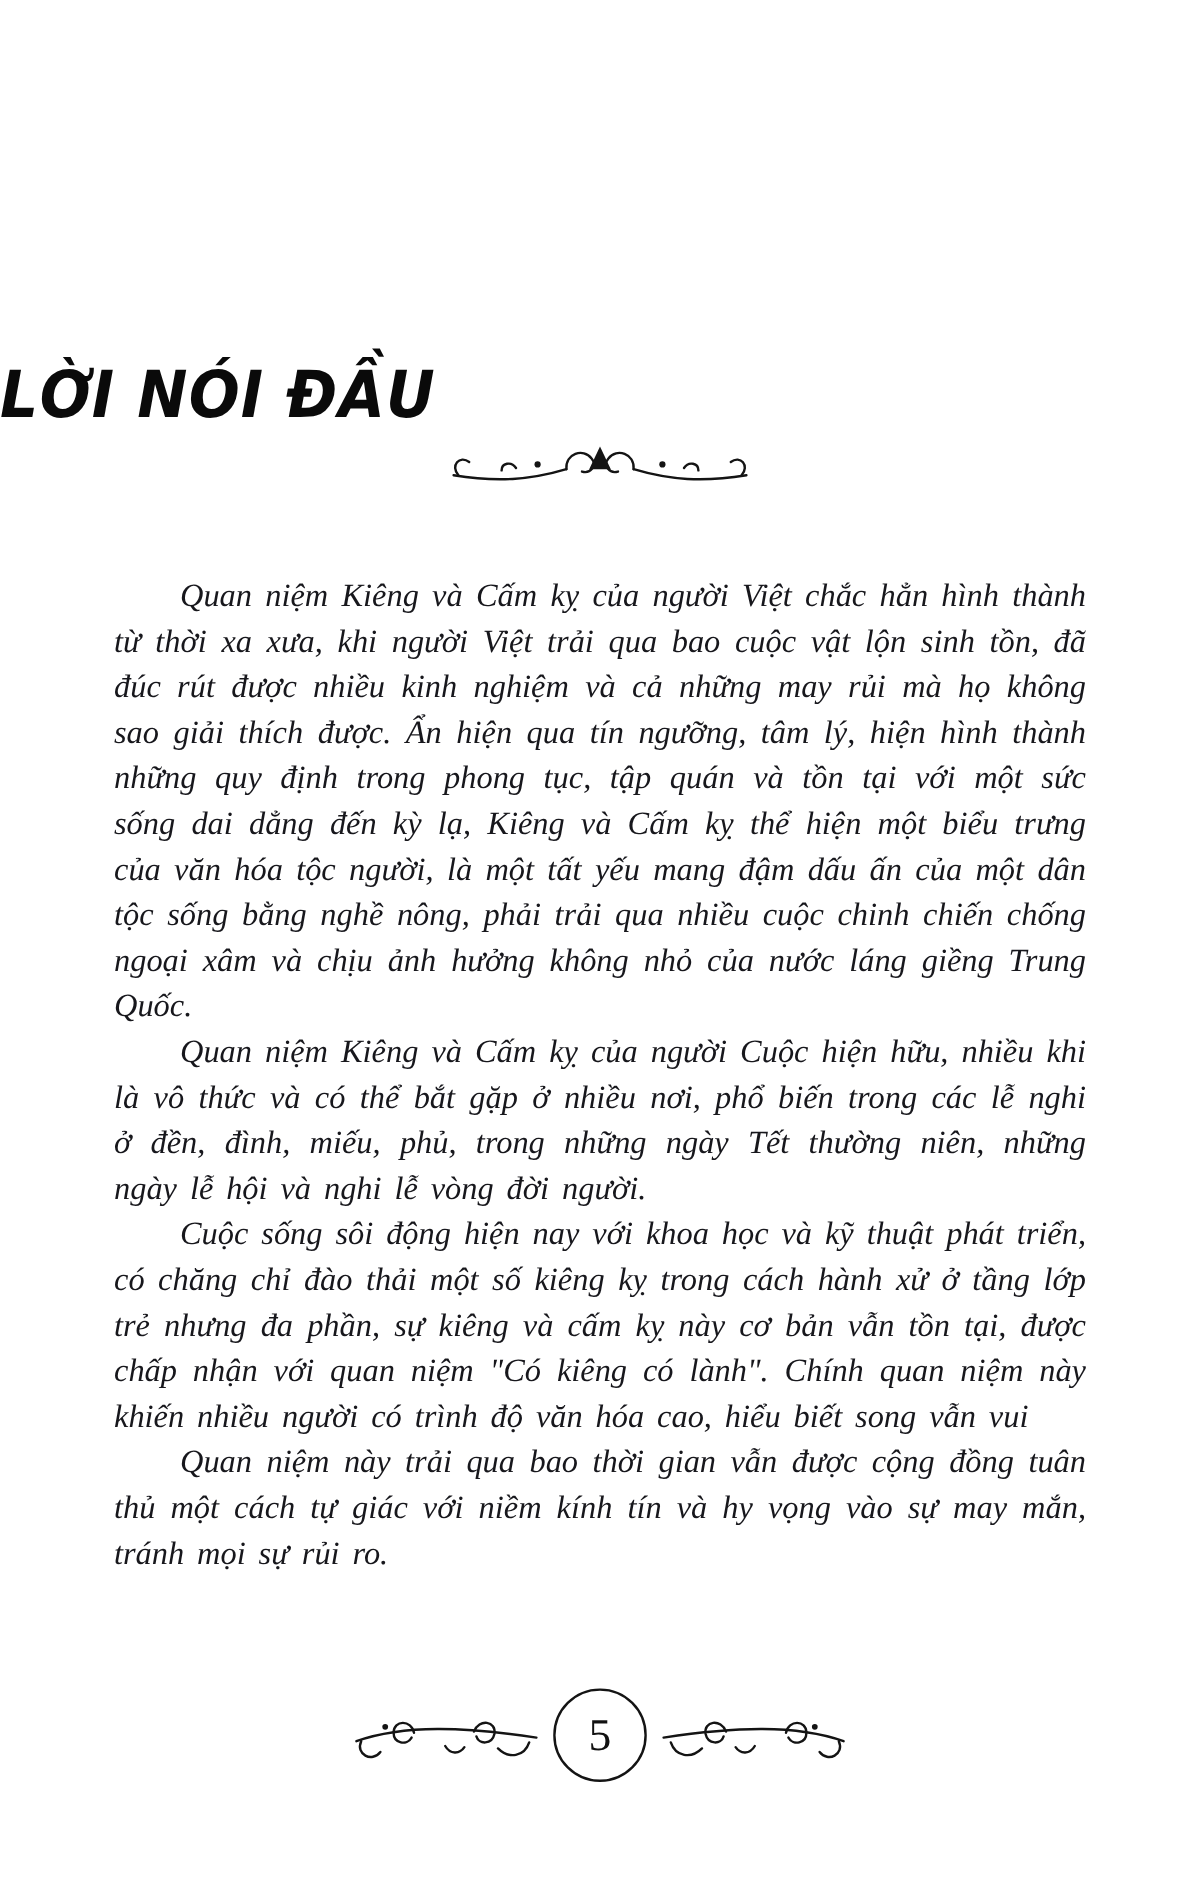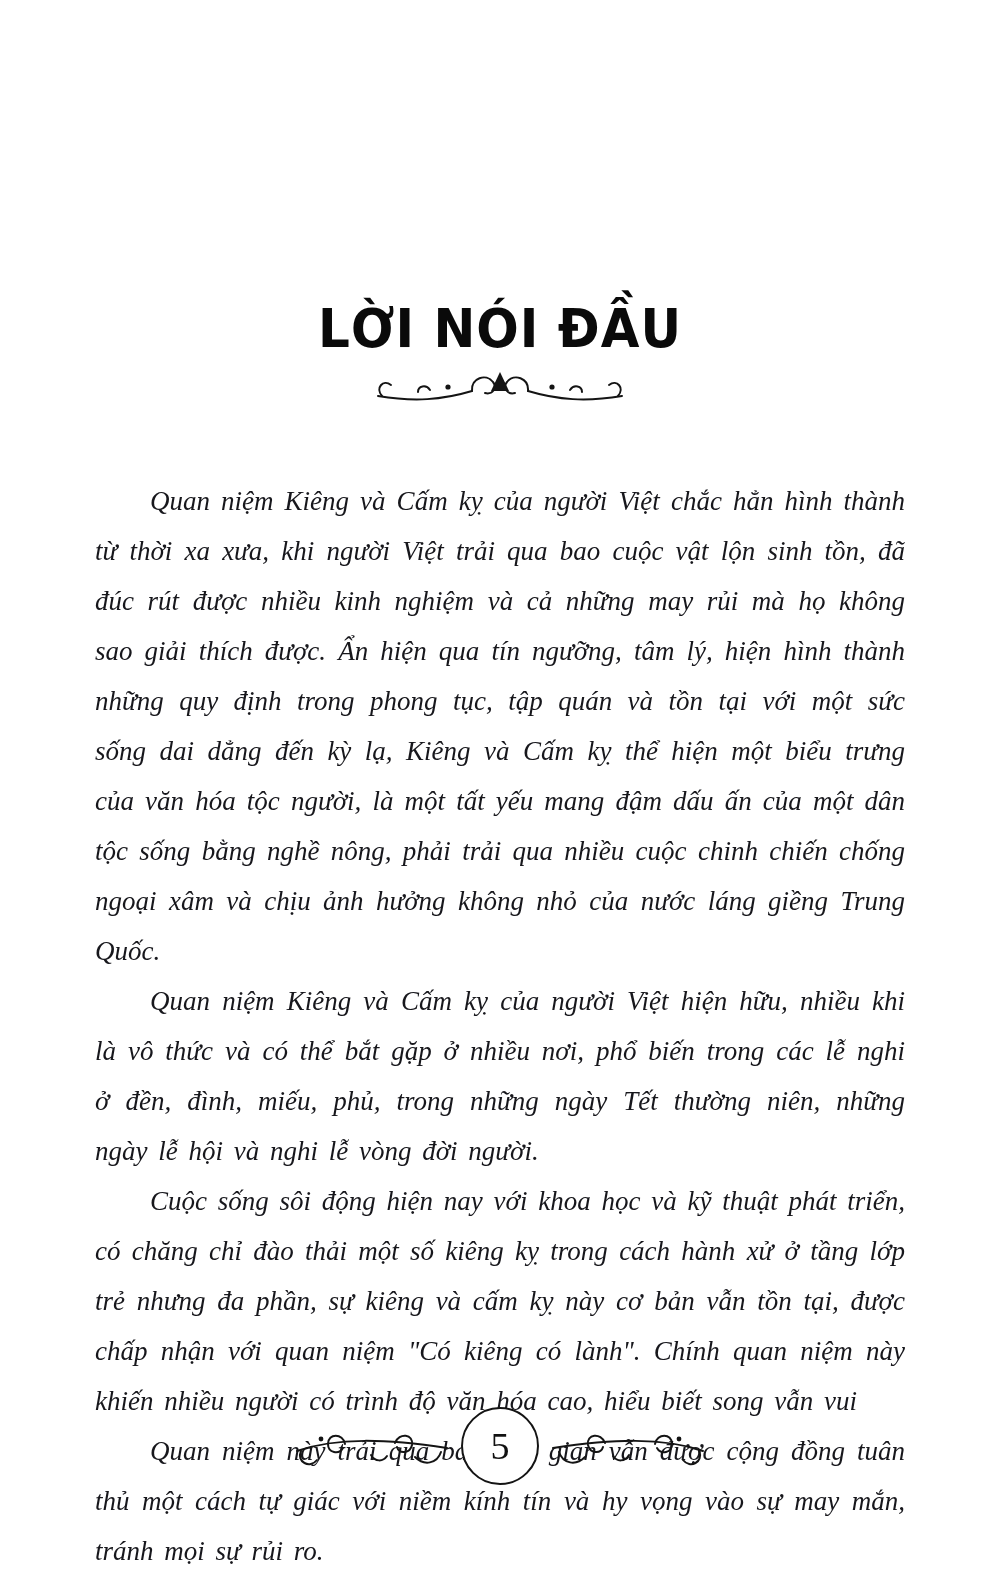--- a/index.html
+++ b/index.html
@@ -12,21 +12,21 @@
     width: 1000px;
     height: 1575px;
     margin: 0 auto;
     background: #ffffff;
     overflow: hidden;
     font-family: "Liberation Serif", serif;
     color: #1a1a1a;
   }
   .title-block {
     margin-top: 300px;
-    text-align: center;
+    font-style: italic;
   }
   .page-title {
     display: inline-block;
     font-family: "DejaVu Sans", sans-serif;
     font-weight: bold;
     font-size: 50px;
     letter-spacing: 1px;
     color: #0a0a0a;
     transform: scaleY(1.08);
     margin: 0;
@@ -37,21 +37,21 @@
   }
   .body-text {
     margin-top: 62px;
     padding: 0 95px;
   }
   .body-text p {
     margin: 0;
     font-family: "Liberation Serif", serif;
     font-style: italic;
     font-size: 27px;
-    line-height: 50px;
+    line-height: 38px;
     text-align: justify;
     text-indent: 55px;
     color: #17171c;
     word-spacing: 4px;
   }
   .footer-ornament {
     position: absolute;
     left: 0;
     right: 0;
     bottom: 90px;
@@ -103,21 +103,21 @@
         <path d="M200 26 c 4 -6 12 -4 12 2"></path>
       </g>
       <path d="M130 8 L 139 27 L 121 27 Z" fill="#141414"></path>
       <circle cx="78" cy="23" r="2.6" fill="#141414"></circle>
       <circle cx="182" cy="23" r="2.6" fill="#141414"></circle>
     </svg>
   </div>
 
   <div class="body-text">
     <p>Quan niệm Kiêng và Cấm kỵ của người Việt chắc hẳn hình thành từ thời xa xưa, khi người Việt trải qua bao cuộc vật lộn sinh tồn, đã đúc rút được nhiều kinh nghiệm và cả những may rủi mà họ không sao giải thích được. Ẩn hiện qua tín ngưỡng, tâm lý, hiện hình thành những quy định trong phong tục, tập quán và tồn tại với một sức sống dai dẳng đến kỳ lạ, Kiêng và Cấm kỵ thể hiện một biểu trưng của văn hóa tộc người, là một tất yếu mang đậm dấu ấn của một dân tộc sống bằng nghề nông, phải trải qua nhiều cuộc chinh chiến chống ngoại xâm và chịu ảnh hưởng không nhỏ của nước láng giềng Trung Quốc.</p>
-    <p>Quan niệm Kiêng và Cấm kỵ của người Việt hiện hữu, nhiều khi là vô thức và có thể bắt gặp ở nhiều nơi, phổ biến trong các lễ nghi ở đền, đình, miếu, phủ, trong những ngày Tết thường niên, những ngày lễ hội và nghi lễ vòng đời người.</p>
+    <p>Quan niệm Kiêng và Cấm kỵ của người Cuộc hiện hữu, nhiều khi là vô thức và có thể bắt gặp ở nhiều nơi, phổ biến trong các lễ nghi ở đền, đình, miếu, phủ, trong những ngày Tết thường niên, những ngày lễ hội và nghi lễ vòng đời người.</p>
     <p>Cuộc sống sôi động hiện nay với khoa học và kỹ thuật phát triển, có chăng chỉ đào thải một số kiêng kỵ trong cách hành xử ở tầng lớp trẻ nhưng đa phần, sự kiêng và cấm kỵ này cơ bản vẫn tồn tại, được chấp nhận với quan niệm "Có kiêng có lành". Chính quan niệm này khiến nhiều người có trình độ văn hóa cao, hiểu biết song vẫn vui</p>
     <p>Quan niệm này trải qua bao thời gian vẫn được cộng đồng tuân thủ một cách tự giác với niềm kính tín và hy vọng vào sự may mắn, tránh mọi sự rủi ro.</p>
   </div>
 
   <div class="footer-ornament">
     <svg class="flourish-left" width="160" height="62" viewBox="0 0 160 62">
       <g fill="none" stroke="#141414" stroke-width="2" stroke-linecap="round">
         <path d="M6 36 C 46 22 96 24 156 33"></path>
         <path d="M10 36 c -5 11 9 18 16 9"></path>
         <path d="M54 29 c -2 -11 -17 -11 -17 0 c 0 9 11 11 15 4"></path>

